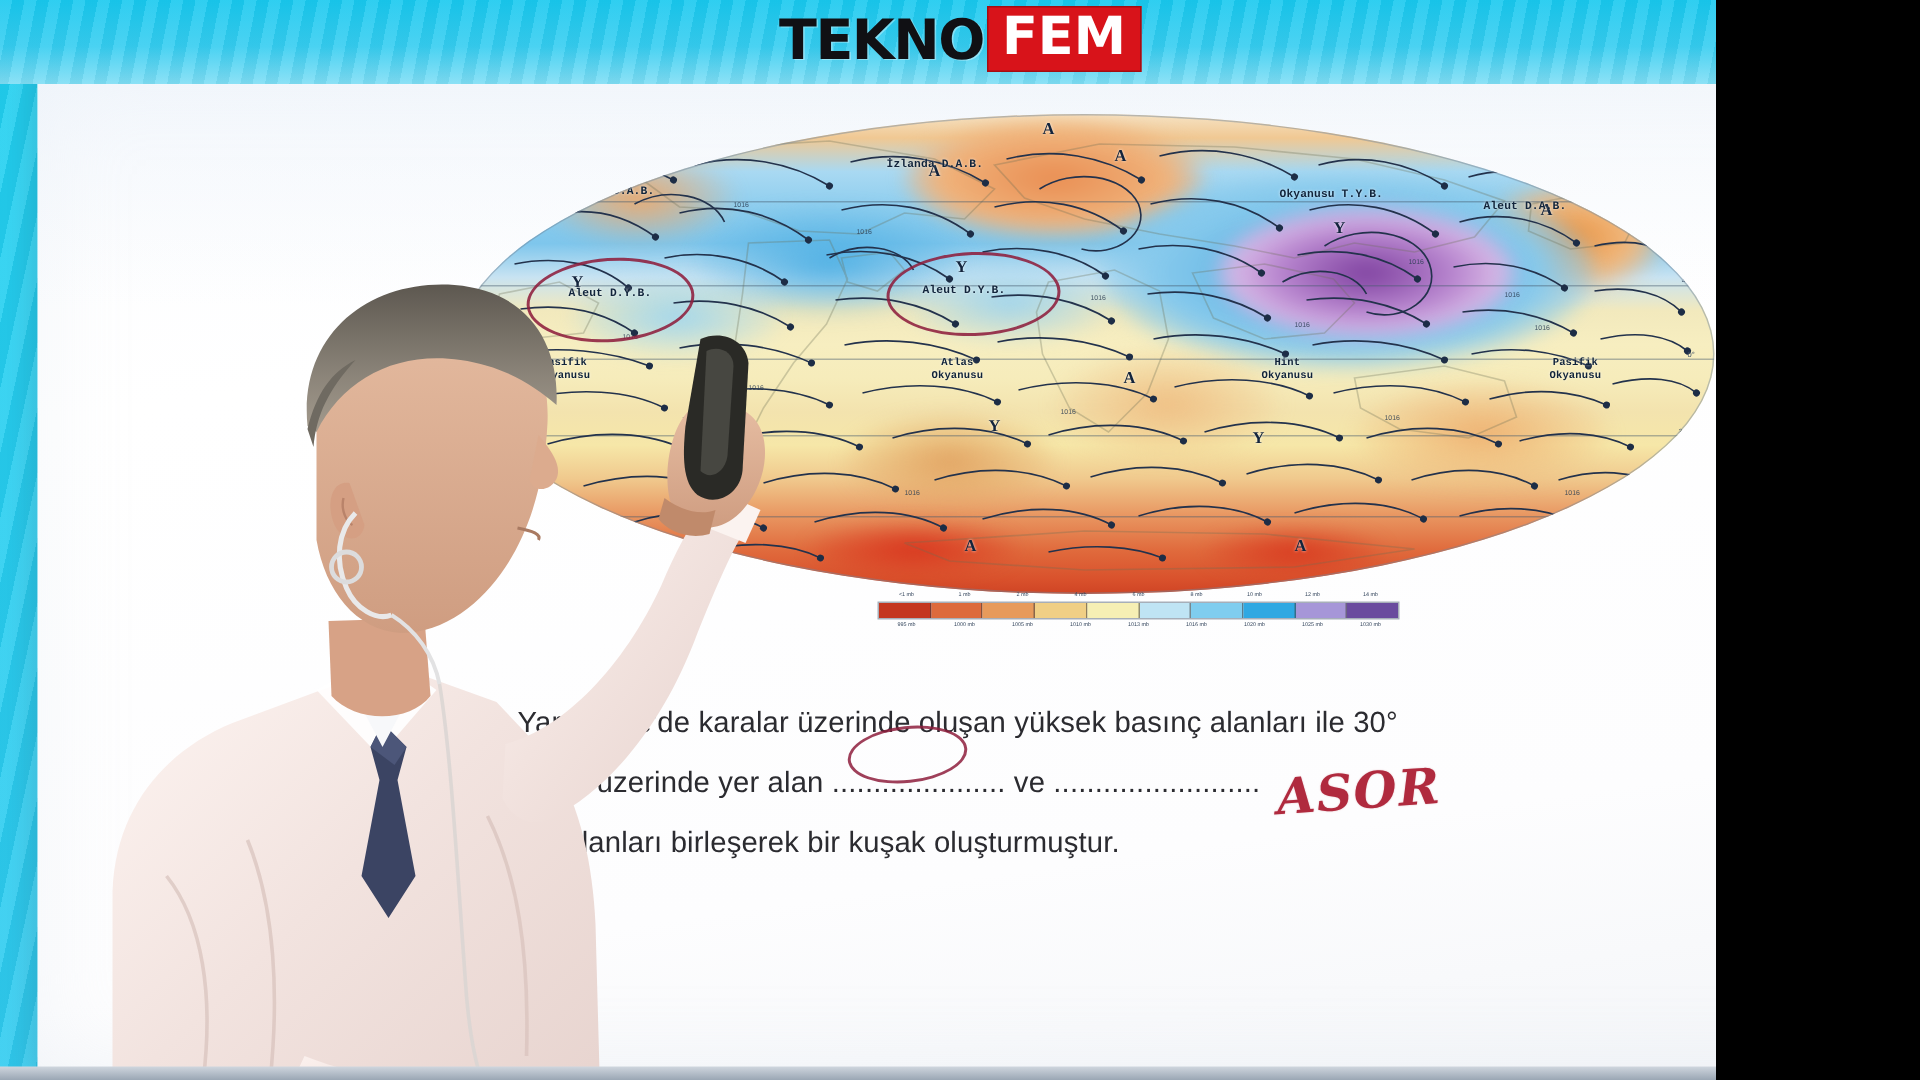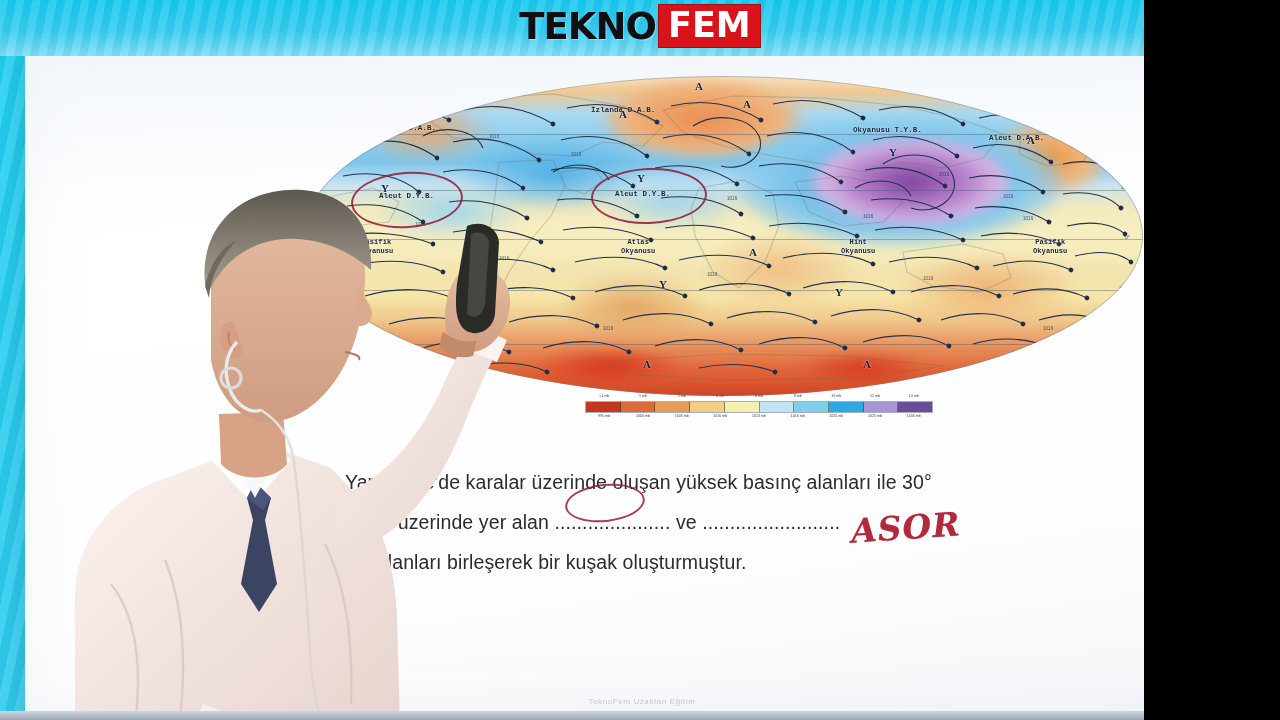--- a/index.html
+++ b/index.html
@@ -484,17 +484,16 @@
 
         <path d="M428,168 C438,176 452,180 462,176 L458,192 C444,196 430,190 424,182 Z" fill="#c08a6b"></path>
 
         <path d="M188,540 C208,548 232,554 258,556 L272,586 L300,600 L160,600 Z" fill="url(#coat)"></path>
         <path d="M258,556 C278,552 300,560 312,574 C322,586 318,598 306,600
                  L262,600 C252,592 250,570 258,556 Z" fill="url(#skin)"></path>
         <path d="M296,578 L380,618 L372,632 L288,592 Z" fill="#15161a" transform="rotate(-6 300 590)"></path>
       </svg>
     </div>
 
-    <div class="watermark">TeknoFem Uzaktan Eğitim</div>
   </div>
 
   <div class="bottom-strip"></div>
 </div>
 
 </body></html>

